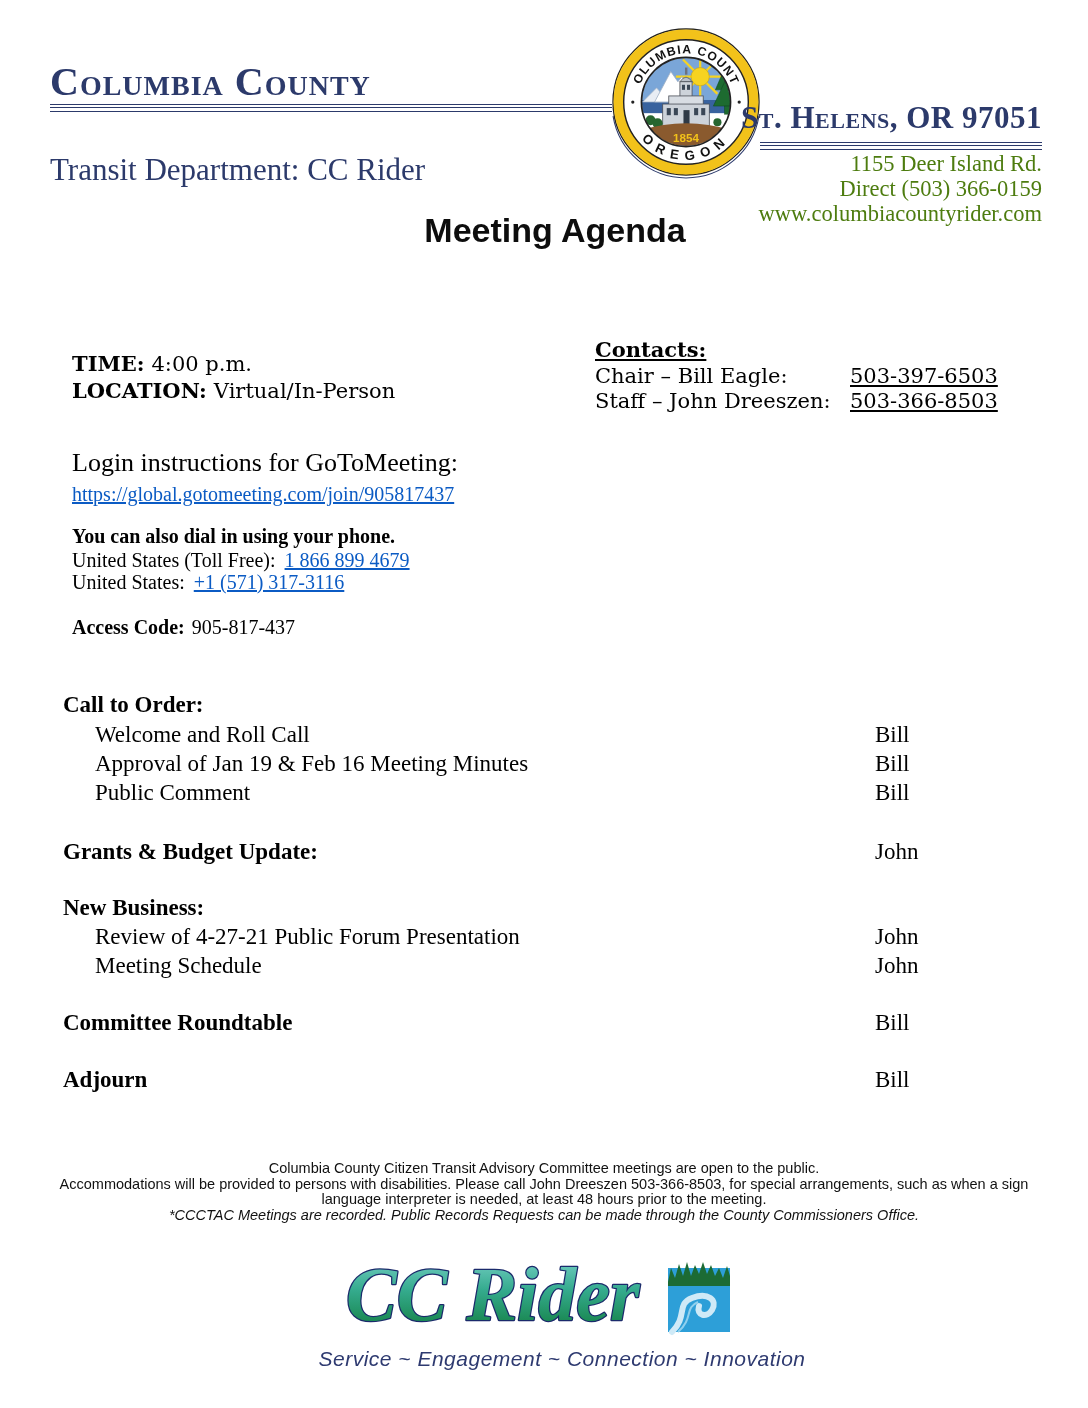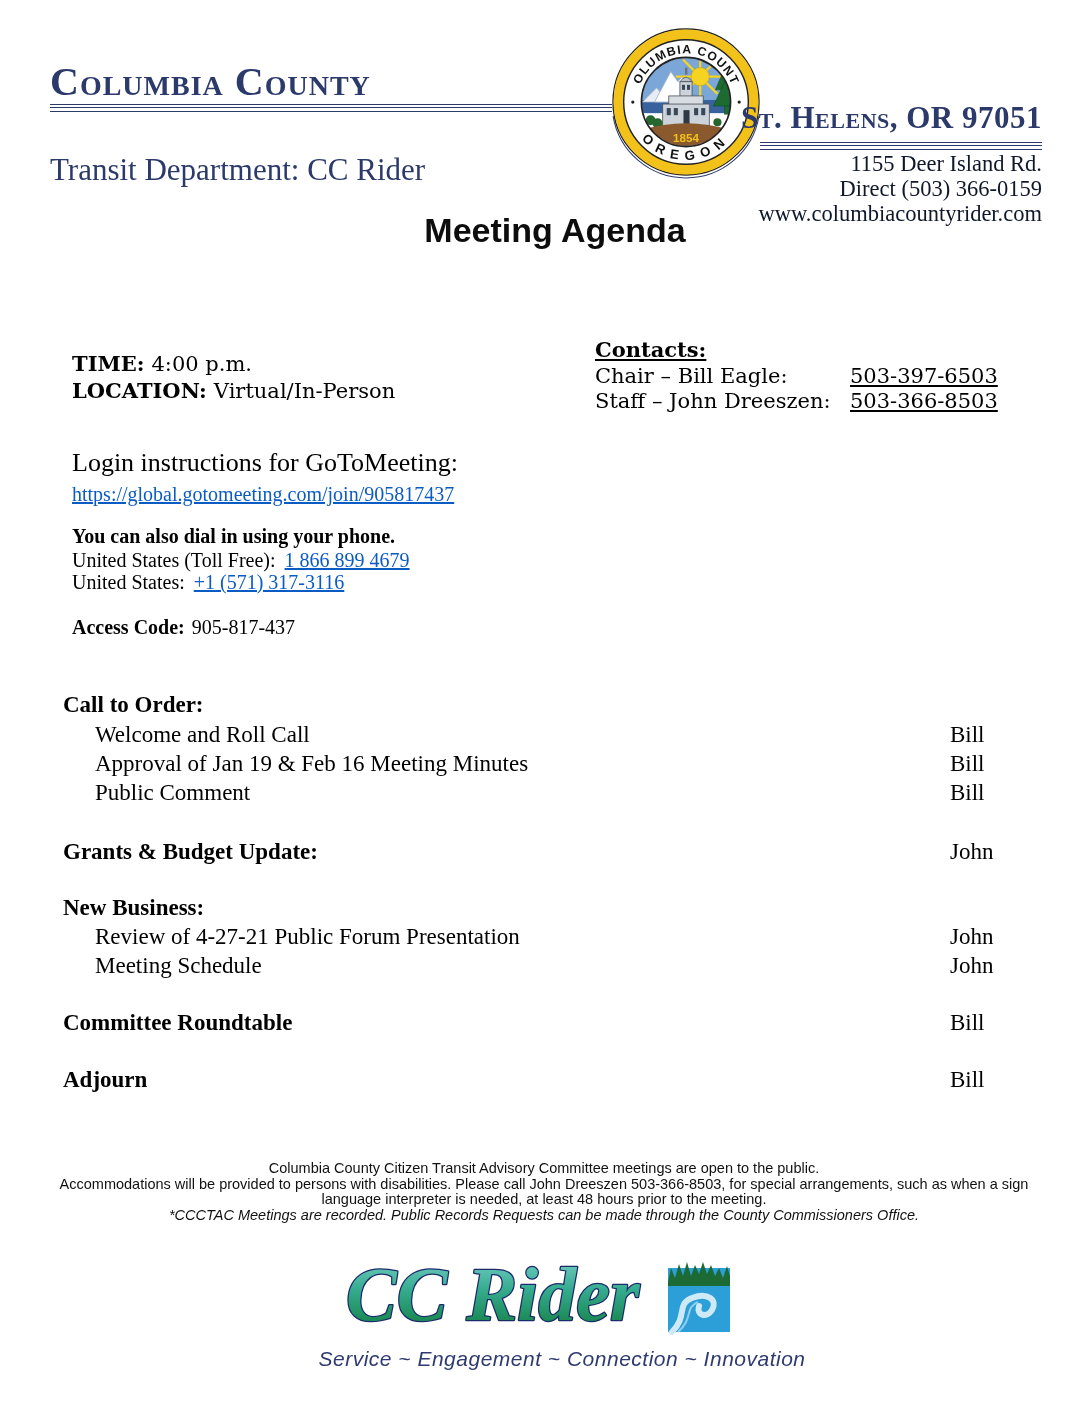--- a/index.html
+++ b/index.html
@@ -11,21 +11,21 @@
              font-variant:small-caps;font-weight:600;font-size:40px;color:#2c3a6b;letter-spacing:1px;}
   .triple-rule{position:absolute;height:6px;border-top:1px solid #2c3a6b;border-bottom:1px solid #2c3a6b;}
   .triple-rule::after{content:"";display:block;height:1px;background:#2c3a6b;margin-top:2px;}
   .rule-left{left:50px;top:104px;width:562px;}
   .dept-title{position:absolute;left:50px;top:110px;font-size:31px;color:#2c3a6b;margin-top:42px;}
   .seal-wrap{position:absolute;left:610px;top:18px;width:152px;height:166px;}
   .sthelens{position:absolute;right:46px;top:100px;font-size:31px;font-variant:small-caps;
             font-weight:600;color:#2c3a6b;letter-spacing:.5px;}
   .rule-right{right:46px;top:142px;width:282px;}
   .addr-block{position:absolute;right:46px;top:151px;text-align:right;font-size:22.5px;
-              line-height:25px;color:#0f172a;}
+              line-height:25px;color:#4d7c0f;}
   .doc-title{position:absolute;left:0;right:0;top:211px;text-align:center;
              font-family:"Liberation Sans",sans-serif;font-weight:bold;font-size:34px;color:#0d0d0d;margin-left:22px;}
 
   
   .meeting-info{position:absolute;left:72px;top:351px;font-family:"DejaVu Serif",serif;
                 font-size:21px;line-height:25.5px;}
   .meeting-info b{margin-right:7px;}
   .contacts{position:absolute;left:595px;top:337px;font-family:"DejaVu Serif",serif;
             font-size:21px;line-height:25.5px;text-decoration:underline;}
   .c-label{display:inline-block;width:255px;}
@@ -37,21 +37,21 @@
   .dial-heading{position:absolute;left:72px;top:525px;font-size:20px;font-weight:bold;}
   .dial-1{position:absolute;left:72px;top:549px;font-size:20px;}
   .dial-2{position:absolute;left:72px;top:571px;font-size:20px;}
   .access{position:absolute;left:72px;top:616px;font-size:20px;}
   .access b{margin-right:7px;}
 
   
   .ag-row{position:absolute;left:0;width:100%;font-size:23px;line-height:27px;}
   .ag-head{font-weight:bold;margin-left:63px;}
   .ag-item{margin-left:95px;}
-  .ag-who{position:absolute;left:950px;top:0;}
+  .ag-who{position:absolute;left:875px;top:0;}
 
   
   .footer{position:absolute;left:12px;width:1064px;top:1161px;text-align:center;
           font-family:"Liberation Sans",sans-serif;font-size:14.5px;line-height:15.6px;color:#111;}
   .footer .it{font-style:italic;}
   .cc-logo{position:absolute;left:50%;top:1254px;transform:translateX(-50%);}
   .tagline{position:absolute;left:0;right:0;top:1347px;text-align:center;
            font-family:"Liberation Sans",sans-serif;font-style:italic;font-size:21px;
            color:#2e3a70;letter-spacing:.5px;padding-left:36px;}
 </style>

